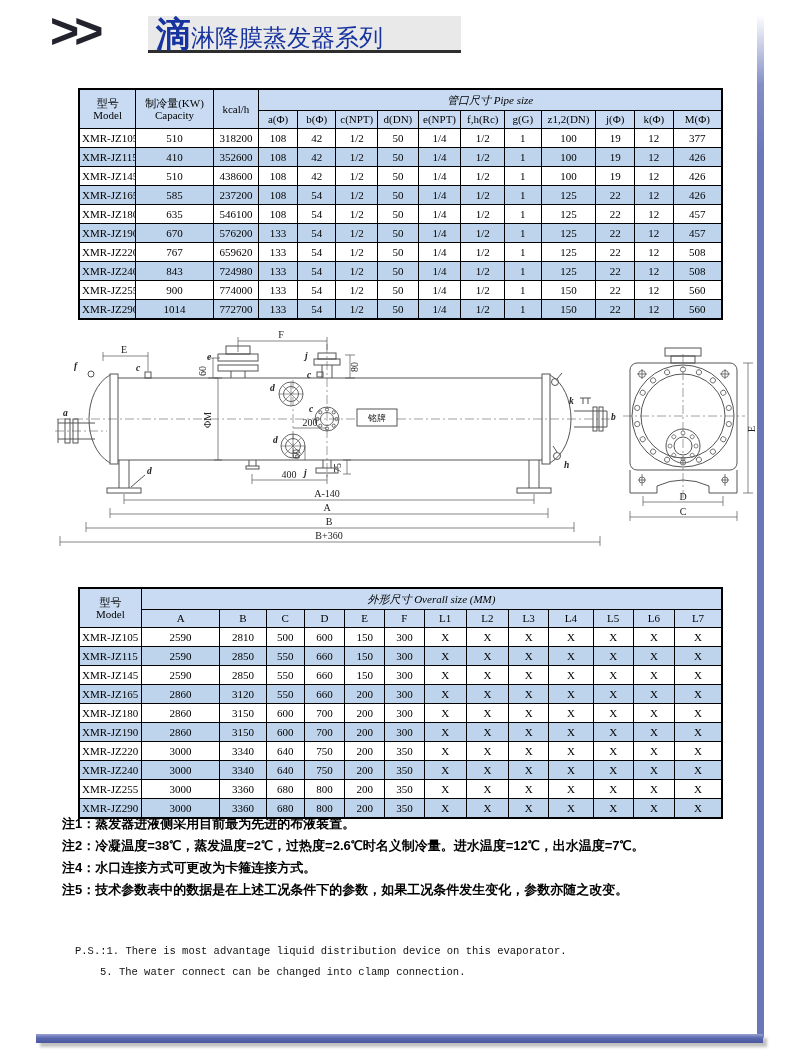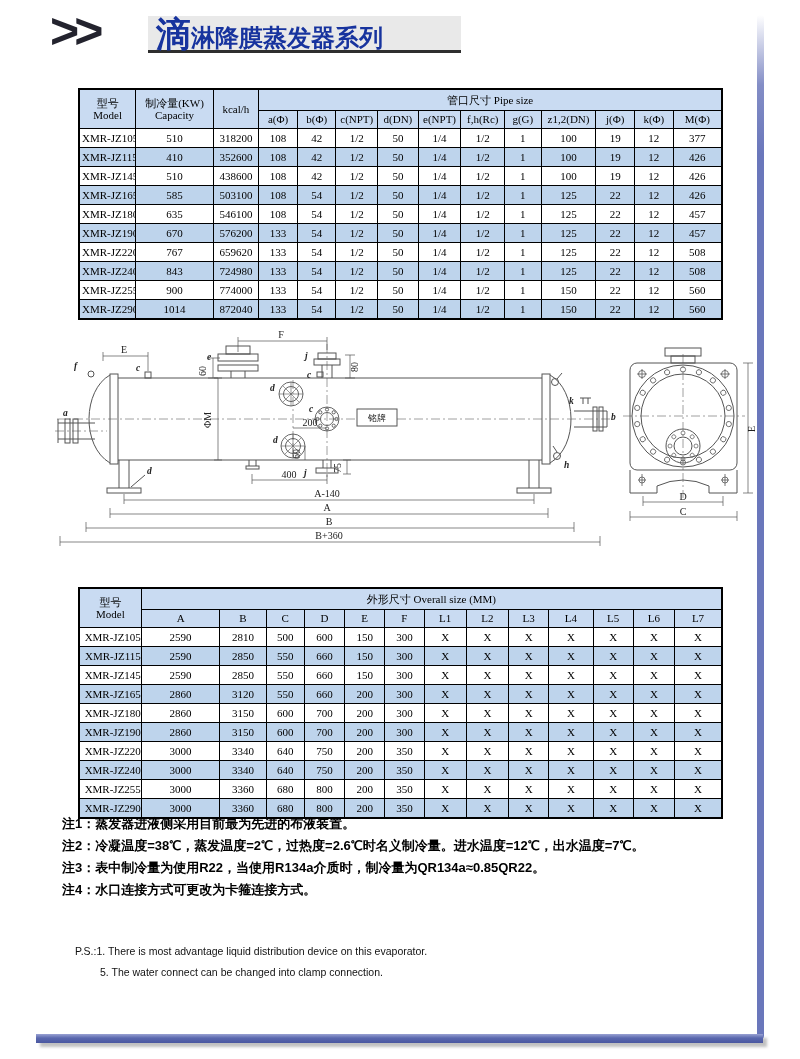--- a/index.html
+++ b/index.html
@@ -5,41 +5,41 @@
   html,body{margin:0;padding:0;background:#fff;}
   .page{position:relative;width:800px;height:1059px;background:#fff;overflow:hidden;
         font-family:"Liberation Sans",sans-serif;color:#000;}
   
   .chevrons{position:absolute;left:50px;top:2px;font-size:50px;font-weight:800;
             color:#23232e;letter-spacing:-5px;font-family:"Liberation Sans",sans-serif;}
   .title-bar{position:absolute;left:148px;top:16px;width:313px;height:37px;background:#e9e9e9;
              border-bottom:3px solid #2e2e2e;display:flex;align-items:flex-end;
              padding-left:8px;box-sizing:border-box;}
   .title-lead{font-size:35px;font-weight:700;color:#17339e;line-height:.92;}
-  .title-rest{font-size:24px;font-weight:700;color:#17339e;line-height:1.05;}
+  .title-rest{font-size:24px;font-weight:400;color:#17339e;line-height:1.05;}
   .subtitle{position:absolute;left:158px;top:57px;font-size:17px;font-weight:700;color:#000;}
   
   .dtable{position:absolute;left:78px;border-collapse:collapse;table-layout:fixed;
           border:2.5px solid #000;background:#fff;padding-left:29px;}
   #table1{top:88px;width:645px;}
   #table2{top:587px;width:645px;}
   .dtable th,.dtable td{border:1.5px solid #000;text-align:center;
           font-family:"Liberation Serif",serif;font-size:11px;padding:0;
           white-space:nowrap;overflow:hidden;}
   .dtable thead th{background:#c9dbf2;font-weight:400;line-height:1.12;}
-  .group-th{height:20px;}
+  .group-th{height:20px;font-style:italic;}
   .sub-th{height:17px;}
   .dtable tbody td{height:18px;}
   .dtable tbody tr:nth-child(even) td{background:#bed4ec;}
-  .dtable td.model-col{text-align:right;padding-left:2px;}
+  .dtable td.model-col{text-align:left;padding-left:2px;}
   
   .notes{position:absolute;left:62px;top:813px;width:690px;font-size:13px;font-weight:600;}
   .note{height:22px;line-height:22px;white-space:nowrap;}
   .note-cont{padding-left:47px;}
-  .ps{position:absolute;left:75px;top:941px;font-family:Liberation Sans, sans-serif;
+  .ps{position:absolute;left:75px;top:941px;font-family:Liberation Mono, monospace;
       font-size:10.5px;color:#111;}
   .ps-line{height:21px;line-height:21px;white-space:nowrap;}
   .ps-line.indented{padding-left:25px;}
   
   .right-rule{position:absolute;left:757px;top:15px;width:7px;height:1024px;border-radius:3px;
      background:linear-gradient(to bottom, rgba(110,122,188,0), rgba(110,122,188,.85) 70px, #6a77bb 140px, #6a77bb);}
   .bottom-rule{position:absolute;left:36px;top:1034px;width:727px;height:9px;
      background:linear-gradient(to bottom,#99a2d3,#5a68ae 45%,#4a57a0);
      box-shadow:4px 4px 3px rgba(140,140,140,.55);}
   
@@ -142,21 +142,21 @@
           <td>1/2</td>
           <td>1</td>
           <td>100</td>
           <td>19</td>
           <td>12</td>
           <td>426</td>
         </tr>
         <tr>
           <td class="model-col">XMR-JZ165</td>
           <td>585</td>
-          <td>503100</td>
+          <td>237200</td>
           <td>108</td>
           <td>54</td>
           <td>1/2</td>
           <td>50</td>
           <td>1/4</td>
           <td>1/2</td>
           <td>1</td>
           <td>125</td>
           <td>22</td>
           <td>12</td>
@@ -238,21 +238,21 @@
           <td>1/2</td>
           <td>1</td>
           <td>150</td>
           <td>22</td>
           <td>12</td>
           <td>560</td>
         </tr>
         <tr>
           <td class="model-col">XMR-JZ290</td>
           <td>1014</td>
-          <td>872040</td>
+          <td>772700</td>
           <td>133</td>
           <td>54</td>
           <td>1/2</td>
           <td>50</td>
           <td>1/4</td>
           <td>1/2</td>
           <td>1</td>
           <td>150</td>
           <td>22</td>
           <td>12</td>
@@ -632,22 +632,22 @@
           <td>X</td>
           <td>X</td>
           <td>X</td>
         </tr>
       </tbody>
   </table>
 
   <div class="notes">
     <div class="note"><span>注1：</span><span>蒸发器进液侧采用目前最为先进的布液装置。</span></div>
     <div class="note"><span>注2：</span><span>冷凝温度=38℃，蒸发温度=2℃，过热度=2.6℃时名义制冷量。进水温度=12℃，出水温度=7℃。</span></div>
-    <div class="note"><span>注3：</span><span>表中制冷量为使用R22，当使用R134a介质时，制冷量为QR134a≈0.85QR22。</span></div>
     <div class="note"><span>注4：</span><span>水口连接方式可更改为卡箍连接方式。</span></div>
+    <div class="note"><span>注5：</span><span>技术参数表中的数据是在上述工况条件下的参数，如果工况条件发生变化，参数亦随之改变。</span></div>
   </div>
 
   <div class="ps">
     <div class="ps-line">P.S.:1. There is most advantage liquid distribution device on this evaporator.</div>
     <div class="ps-line indented">5. The water connect can be changed into clamp connection.</div>
   </div>
 
   <div class="right-rule"></div>
   <div class="bottom-rule"></div>
 </div>

